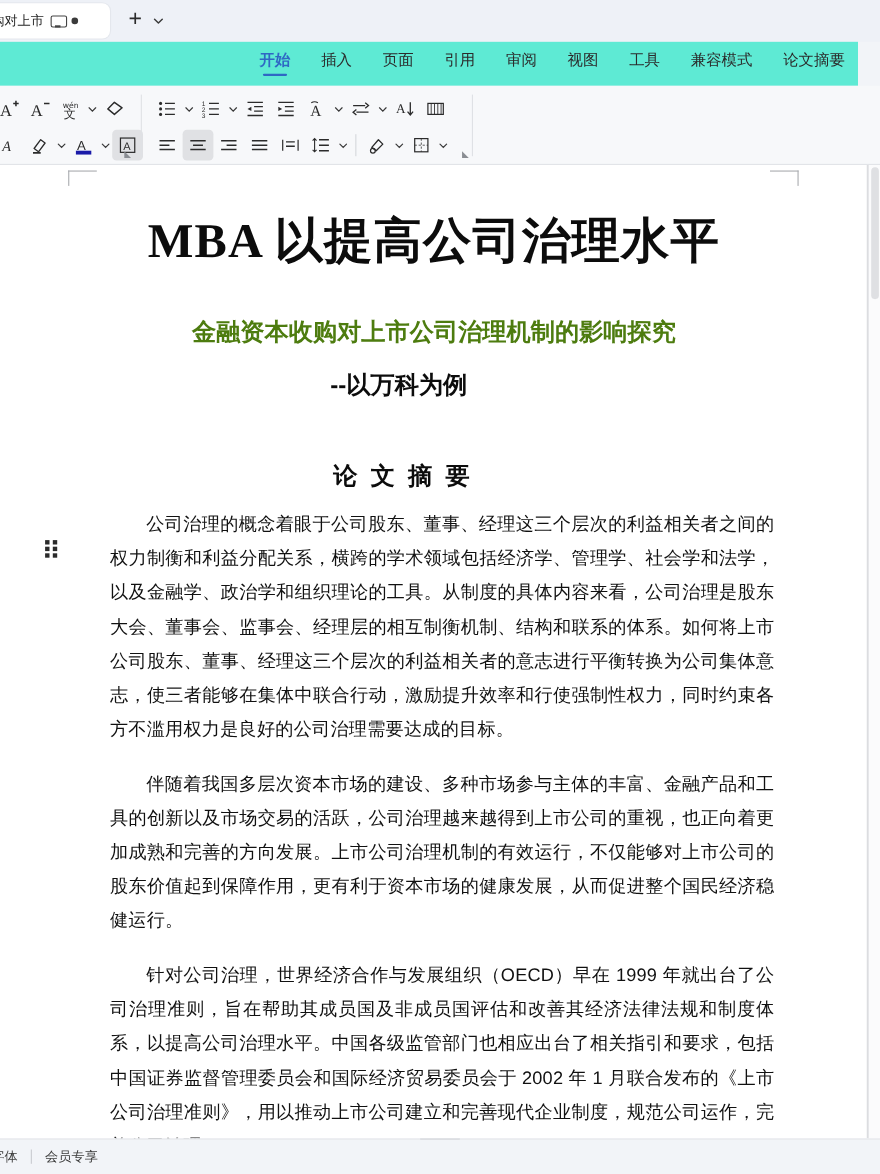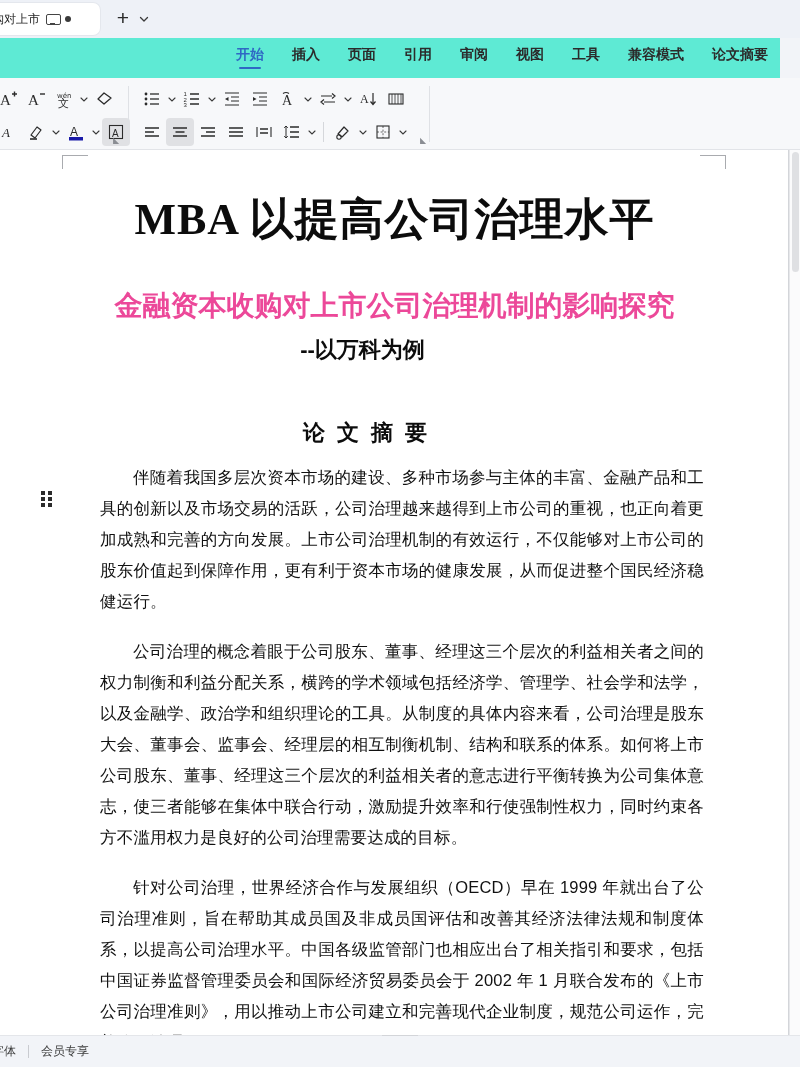--- a/index.html
+++ b/index.html
@@ -57,21 +57,21 @@
   
   .ribbon-tabs {
     position: absolute; top: 38px; left: 0; width: 780px; height: 40px;
     background: #5eead4;
     display: flex; 
     padding-left: 222px;
   }
   .ribbon-tab {
     font-size: 14px; color: #2b2b2b;
     padding: 0 14px; height: 32px; line-height: 32px;
-    position: relative; white-space: nowrap; font-weight: bold;
+    position: relative; white-space: nowrap;
   }
   .ribbon-tab.active { color: #2f68c4; font-weight: 600; }
   .ribbon-tab.active::after {
     content: ""; position: absolute; left: 50%; transform: translateX(-50%);
     bottom: 1px; width: 22px; height: 2.5px; background: #2f68c4; border-radius: 2px;
   }
 
   
   .toolbar {
     position: absolute; top: 78px; left: 0; width: 800px; height: 72px;
@@ -150,21 +150,21 @@
 
   .doc-title {
     position: absolute; left: 0; top: 40px; width: 789px;
     text-align: center;
     font-family: "Liberation Serif", "DejaVu Serif", serif;
     font-weight: bold; font-size: 44px; color: #0c0c0c;
     letter-spacing: 1px;
   }
   .doc-sub1 {
     position: absolute; left: 0; top: 137px; width: 789px;
-    text-align: center; font-size: 28px; font-weight: bold; color: #ec4899;
+    text-align: center; font-size: 22px; font-weight: bold; color: #4d7c0f;
   }
   .doc-sub2 {
     position: absolute; left: 0; top: 185px; width: 725px;
     text-align: center; font-size: 22px; font-weight: bold; color: #0c0c0c;
   }
   .doc-abstract-h {
     position: absolute; left: 0; top: 268px; width: 710px;
     text-align: center; font-size: 22px; font-weight: bold; color: #0c0c0c;
     letter-spacing: 12px; text-indent: 12px; padding-left: 20px;
   }
@@ -475,22 +475,22 @@
           <i></i>
           <i></i>
       </div>
 
       <div class="doc-title">MBA 以提高公司治理水平</div>
       <div class="doc-sub1">金融资本收购对上市公司治理机制的影响探究</div>
       <div class="doc-sub2">--以万科为例</div>
       <div class="doc-abstract-h">论文摘要</div>
 
       <div class="doc-body">
+        <p class="doc-p p2">公司治理的概念着眼于公司股东、董事、经理这三个层次的利益相关者之间的权力制衡和利益分配关系，横跨的学术领域包括经济学、管理学、社会学和法学，以及金融学、政治学和组织理论的工具。从制度的具体内容来看，公司治理是股东大会、董事会、监事会、经理层的相互制衡机制、结构和联系的体系。如何将上市公司股东、董事、经理这三个层次的利益相关者的意志进行平衡转换为公司集体意志，使三者能够在集体中联合行动，激励提升效率和行使强制性权力，同时约束各方不滥用权力是良好的公司治理需要达成的目标。</p>
         <p class="doc-p">伴随着我国多层次资本市场的建设、多种市场参与主体的丰富、金融产品和工具的创新以及市场交易的活跃，公司治理越来越得到上市公司的重视，也正向着更加成熟和完善的方向发展。上市公司治理机制的有效运行，不仅能够对上市公司的股东价值起到保障作用，更有利于资本市场的健康发展，从而促进整个国民经济稳健运行。</p>
-        <p class="doc-p p2">公司治理的概念着眼于公司股东、董事、经理这三个层次的利益相关者之间的权力制衡和利益分配关系，横跨的学术领域包括经济学、管理学、社会学和法学，以及金融学、政治学和组织理论的工具。从制度的具体内容来看，公司治理是股东大会、董事会、监事会、经理层的相互制衡机制、结构和联系的体系。如何将上市公司股东、董事、经理这三个层次的利益相关者的意志进行平衡转换为公司集体意志，使三者能够在集体中联合行动，激励提升效率和行使强制性权力，同时约束各方不滥用权力是良好的公司治理需要达成的目标。</p>
         <p class="doc-p">针对公司治理，世界经济合作与发展组织（OECD）早在 1999 年就出台了公司治理准则，旨在帮助其成员国及非成员国评估和改善其经济法律法规和制度体系，以提高公司治理水平。中国各级监管部门也相应出台了相关指引和要求，包括中国证券监督管理委员会和国际经济贸易委员会于 2002 年 1 月联合发布的《上市公司治理准则》，用以推动上市公司建立和完善现代企业制度，规范公司运作，完善公司治理。</p>
 
       </div>
     </div>
   </div>
 
   <div class="vscroll">
     <div class="vscroll-thumb"></div>
   </div>
 

